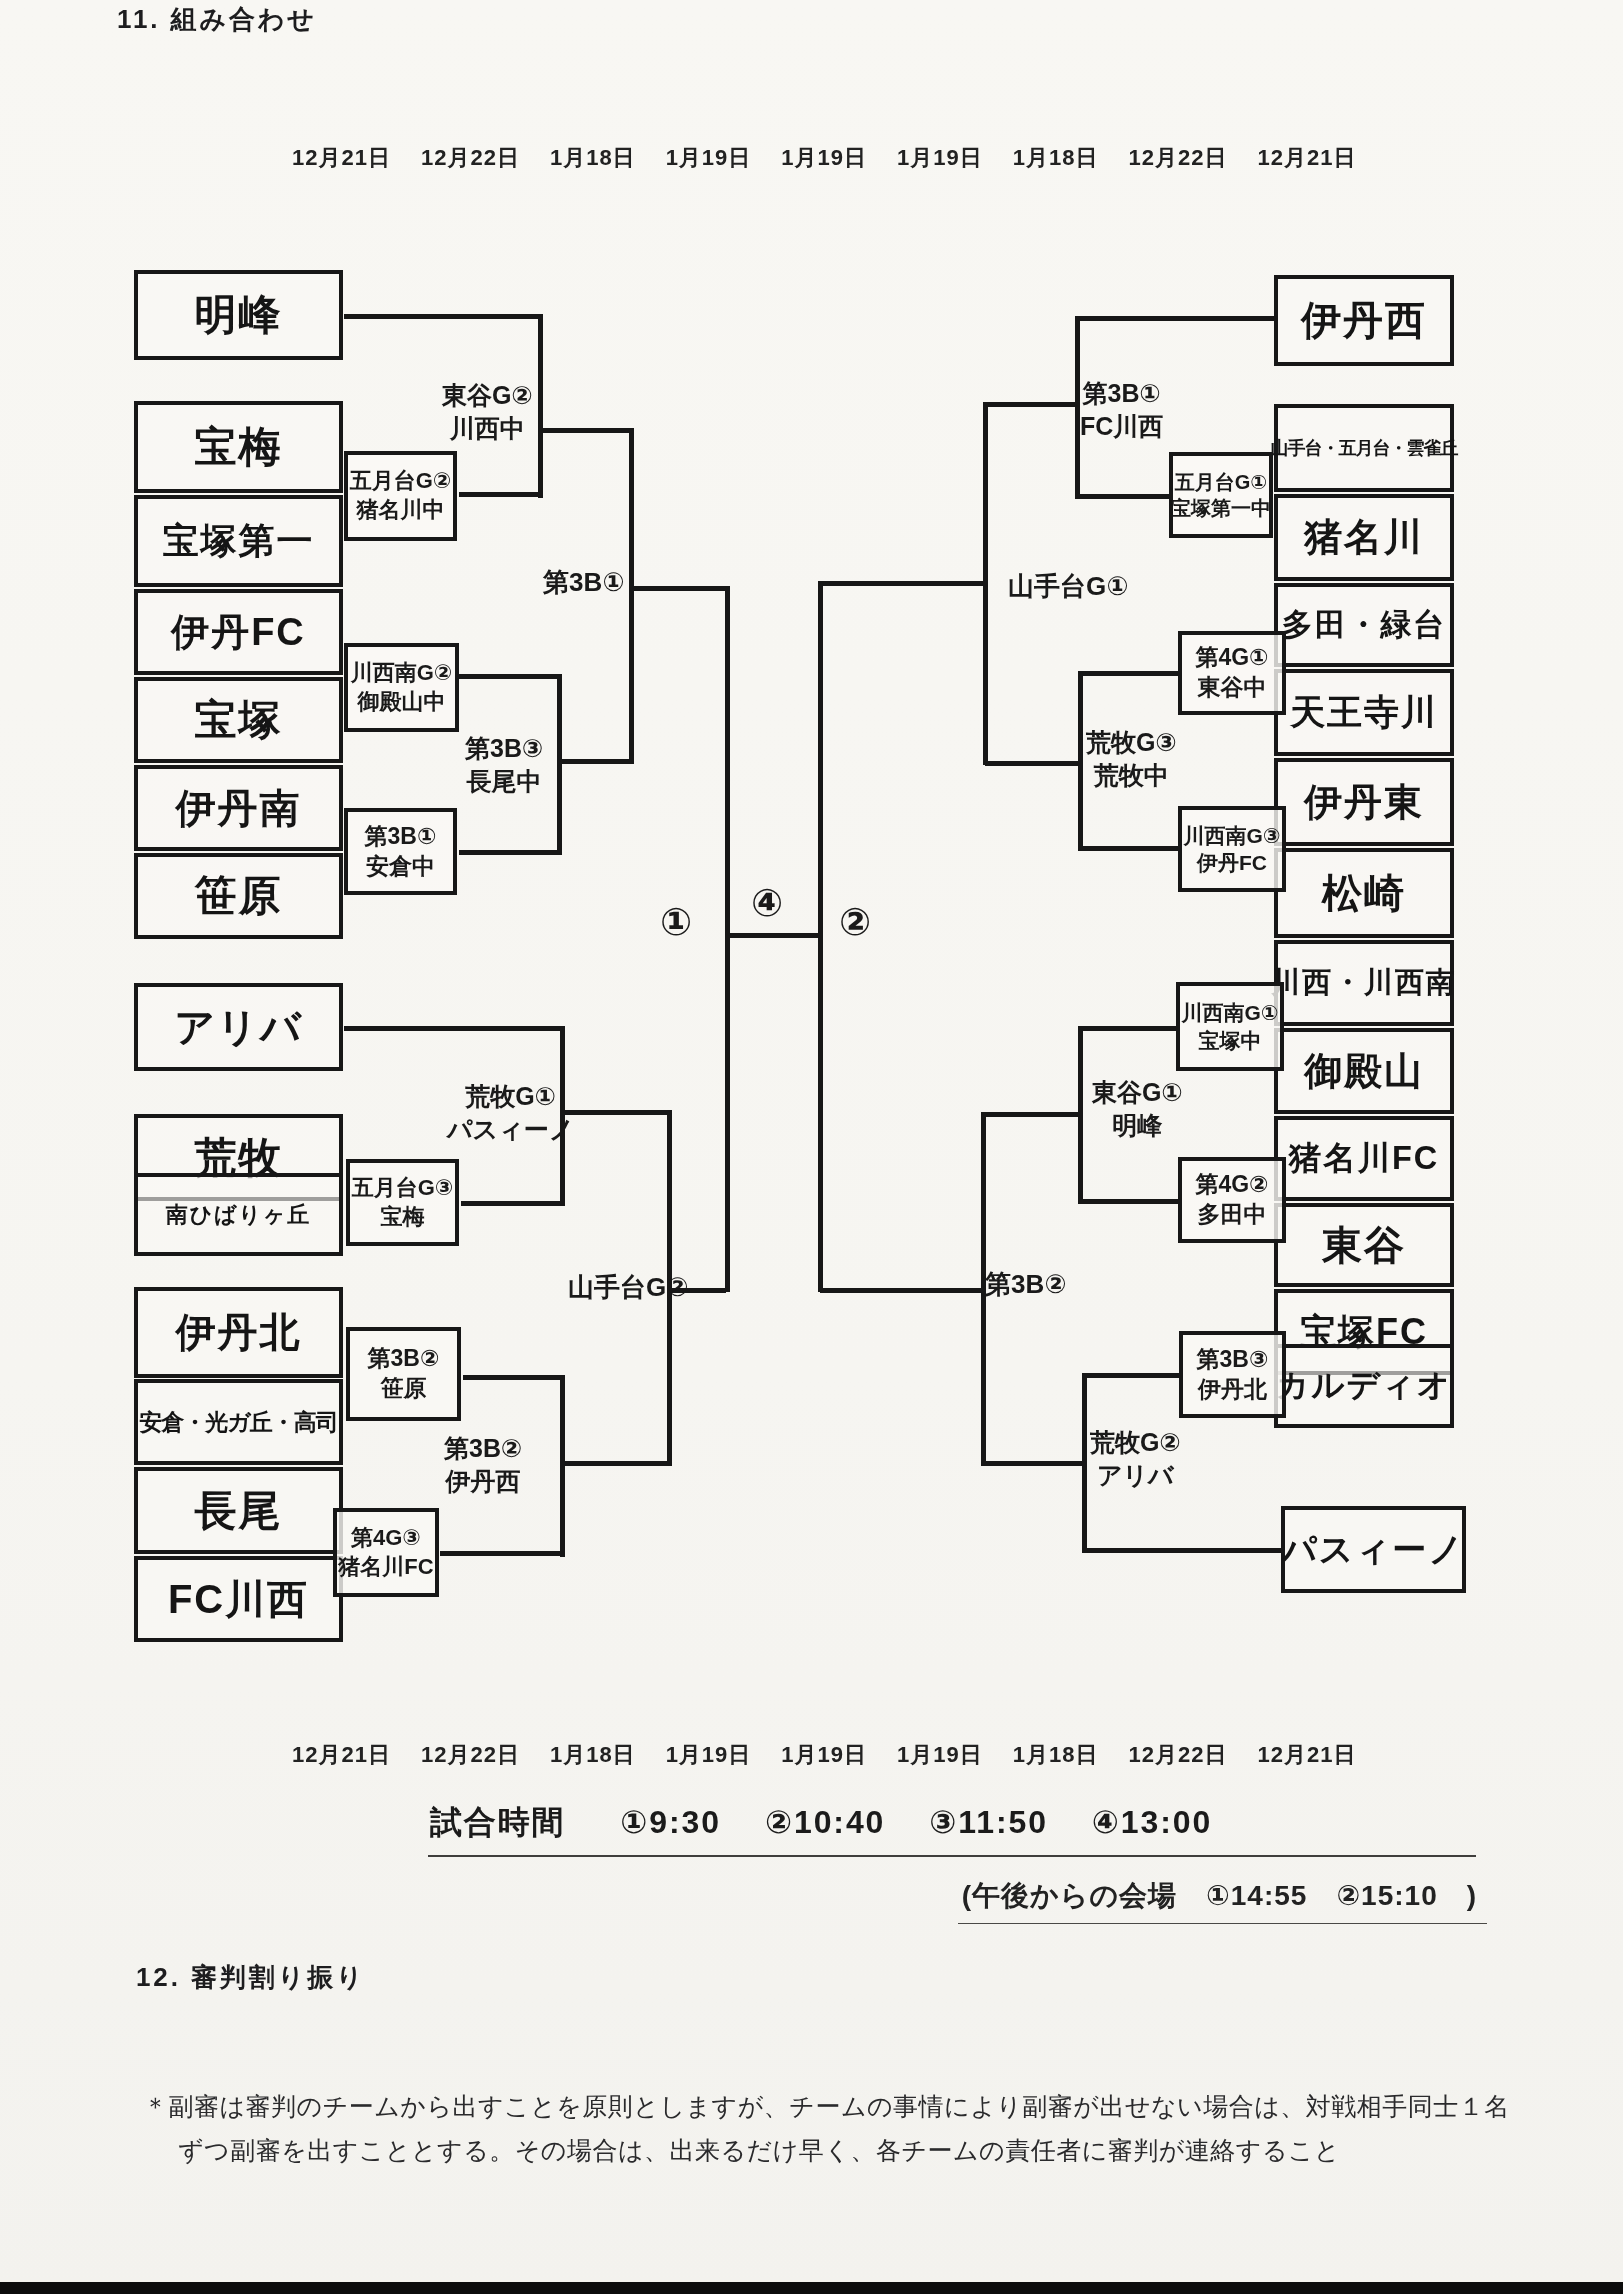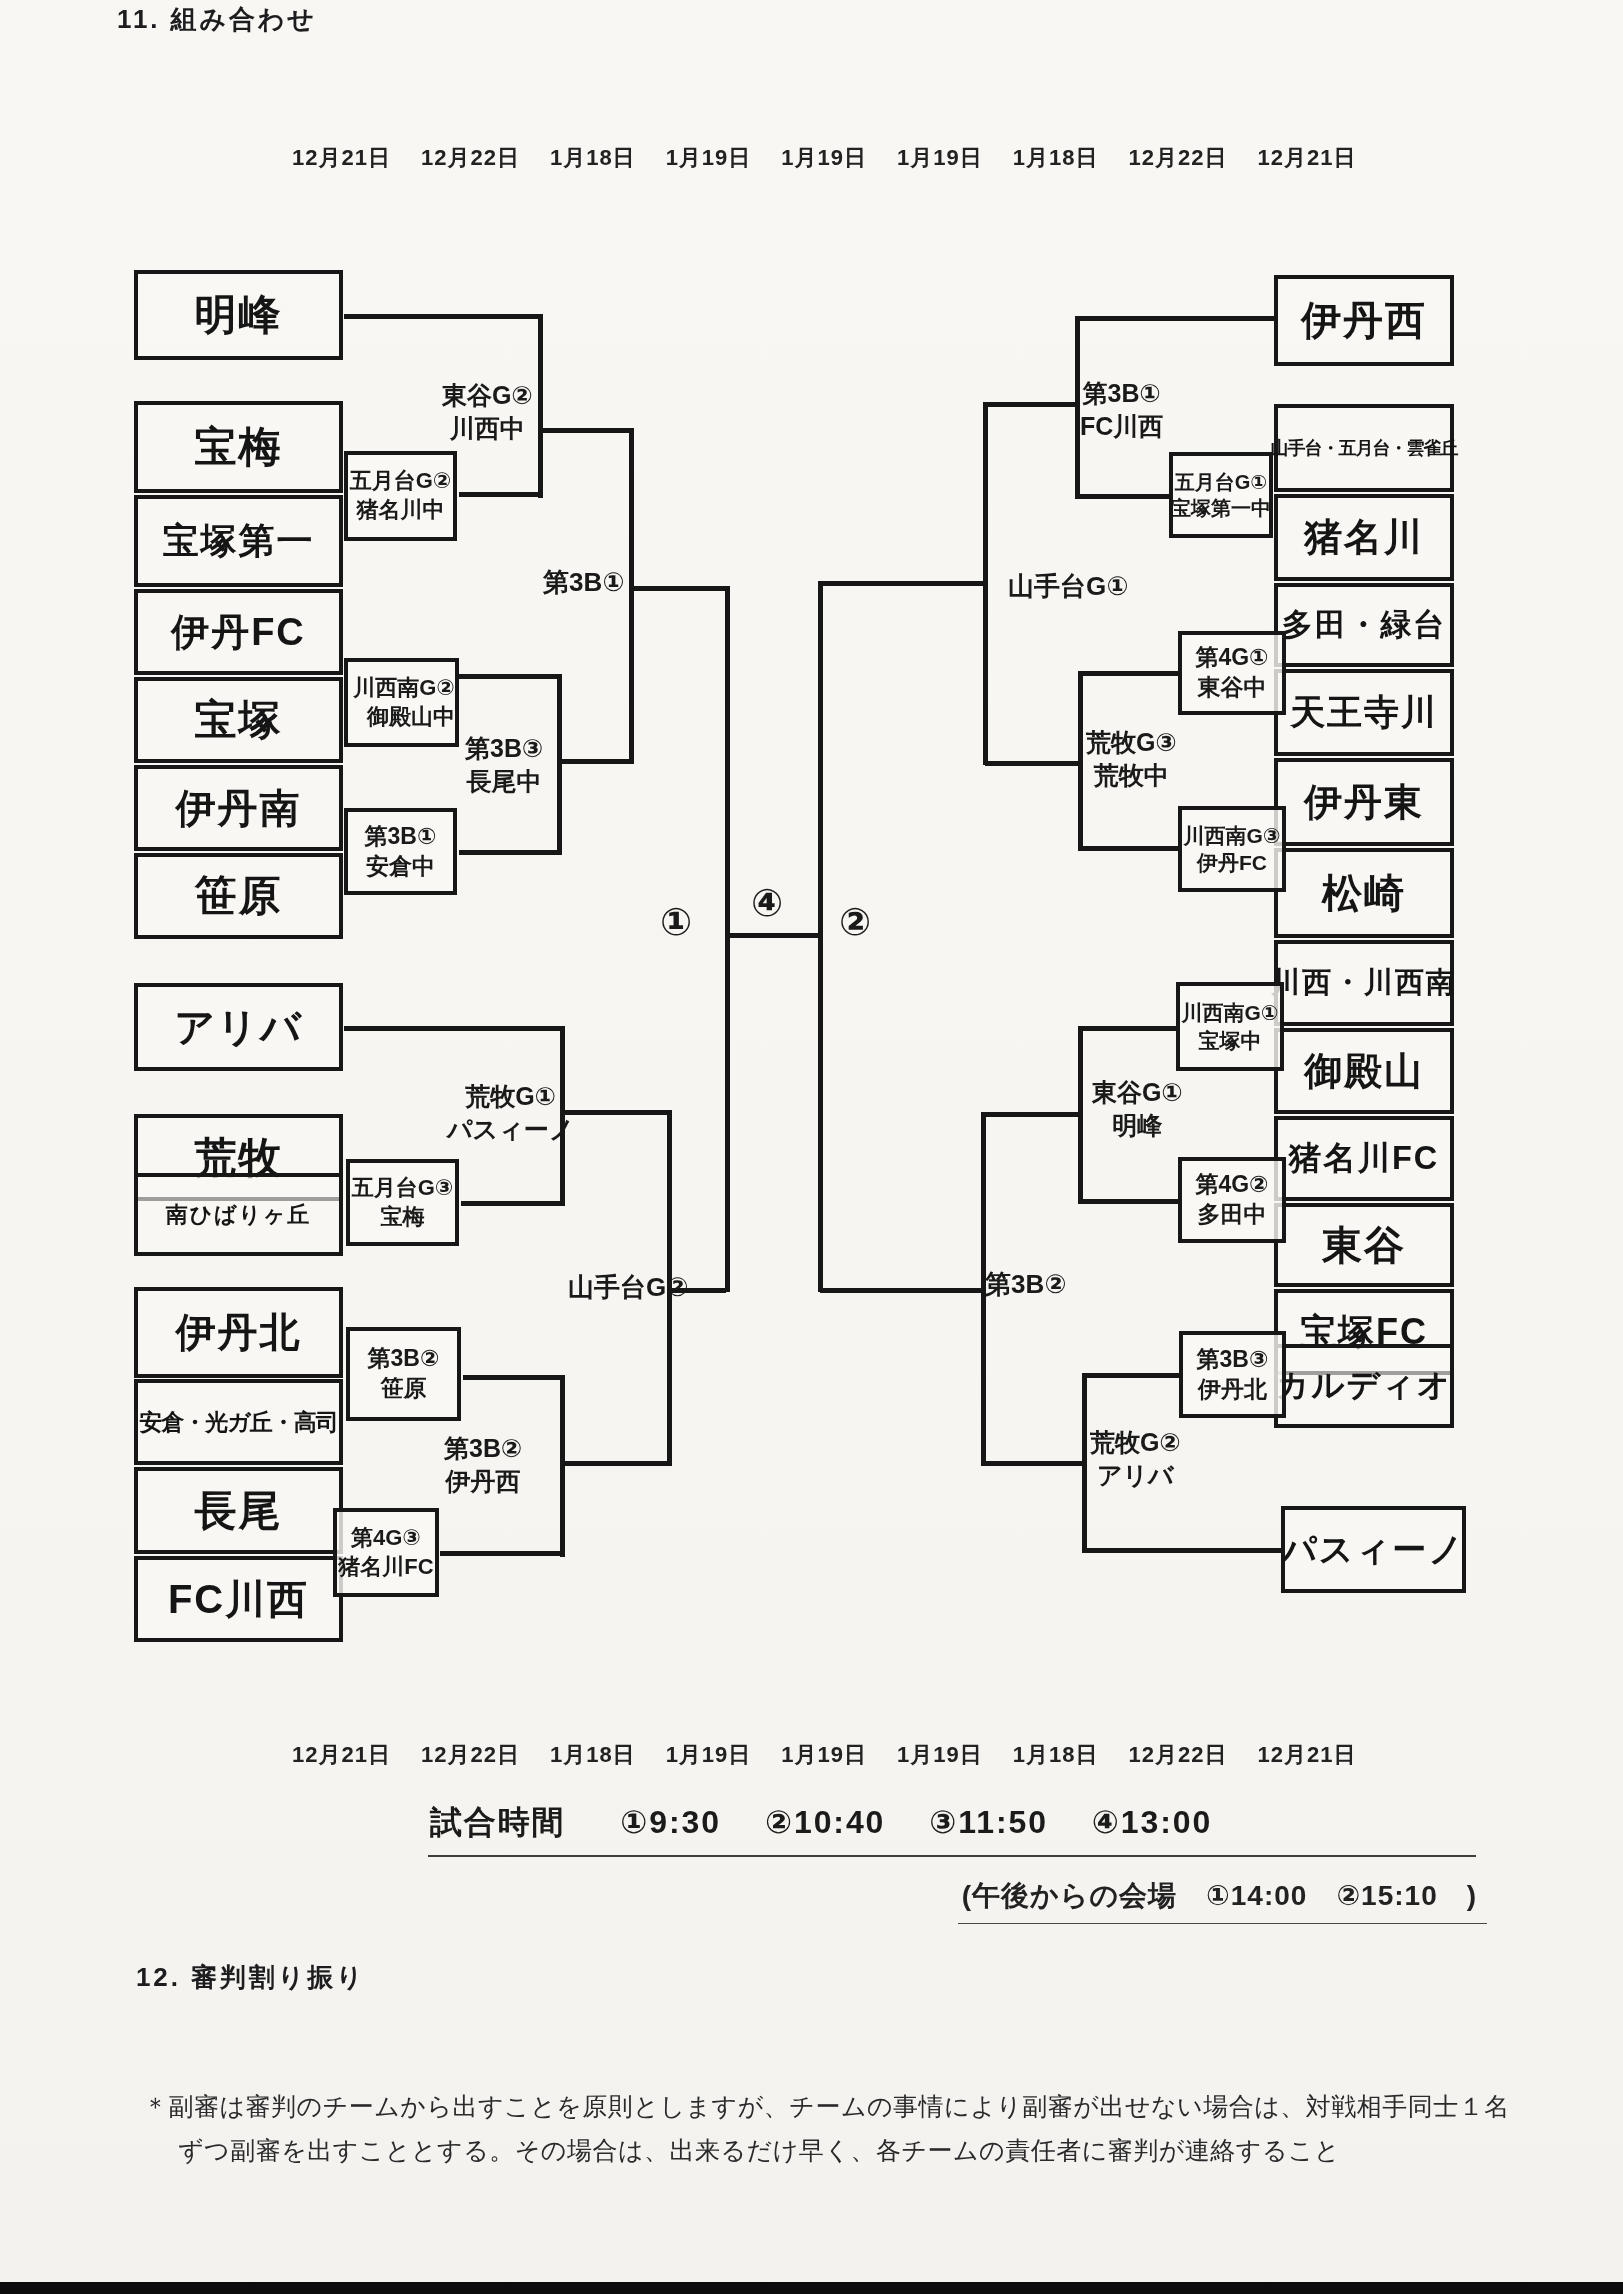--- a/index.html
+++ b/index.html
@@ -74,21 +74,21 @@
       <div class="team-box" style="left: 1274px; top: 1028px; width: 172px; height: 78px; font-size: 38px;">御殿山</div>
       <div class="team-box" style="left: 1274px; top: 1116px; width: 172px; height: 77px; font-size: 32.5px;">猪名川FC</div>
       <div class="team-box" style="left: 1274px; top: 1203px; width: 172px; height: 76px; font-size: 40px;">東谷</div>
       <div class="team-box" style="left: 1274px; top: 1289px; width: 172px; height: 78px; font-size: 36px;">宝塚FC</div>
       <div class="team-box" style="left: 1274px; top: 1344px; width: 172px; height: 76px; font-size: 32.5px;">カルディオ</div>
       <div class="team-box" style="left: 1281px; top: 1506px; width: 177px; height: 79px; font-size: 34px;">パスィーノ</div>
       <div class="mlabel boxed" style="left: 344px; top: 451px; font-size: 22px; width: 105px; height: 82px;">
         <div>五月台G②</div>
         <div>猪名川中</div>
       </div>
-      <div class="mlabel boxed" style="left: 344px; top: 658px; font-size: 22px; width: 107px; height: 81px; align-items: flex-end;">
+      <div class="mlabel boxed" style="left: 344px; top: 643px; font-size: 22px; width: 107px; height: 81px;">
         <div>川西南G②</div>
         <div>御殿山中</div>
       </div>
       <div class="mlabel boxed" style="left: 344px; top: 808px; font-size: 23px; width: 105px; height: 79px;">
         <div>第3B①</div>
         <div>安倉中</div>
       </div>
       <div class="mlabel boxed" style="left: 346px; top: 1159px; font-size: 22px; width: 105px; height: 79px;">
         <div>五月台G③</div>
         <div>宝梅</div>
@@ -226,21 +226,21 @@
       <span>1月19日</span>
       <span>1月18日</span>
       <span>12月22日</span>
       <span>12月21日</span>
     </div>
 
   <div class="times-row" style="left:428px;top:1801px;width:1040px;" id="times-row">
     <span>試合時間</span>
   <span class="t-item">①9:30</span><span class="t-item">②10:40</span><span class="t-item">③11:50</span><span class="t-item">④13:00</span></div>
 
-  <div class="afternoon" style="left:958px;top:1877px;">(午後からの会場　①14:00　②15:10　)</div>
+  <div class="afternoon" style="left:958px;top:1877px;">(午後からの会場　①14:55　②15:10　)</div>
 
   <div class="abs doc-title" style="left:136px;top:1960px;">12.  審判割り振り</div>
 
   <div class="footnote" style="left:143px;top:2090px;">＊副審は審判のチームから出すことを原則としますが、チームの事情により副審が出せない場合は、対戦相手同士１名</div>
   <div class="footnote" style="left:178px;top:2134px;">ずつ副審を出すこととする。その場合は、出来るだけ早く、各チームの責任者に審判が連絡すること</div>
 
   <div class="scan-bar"></div>
 </div>
 
 

